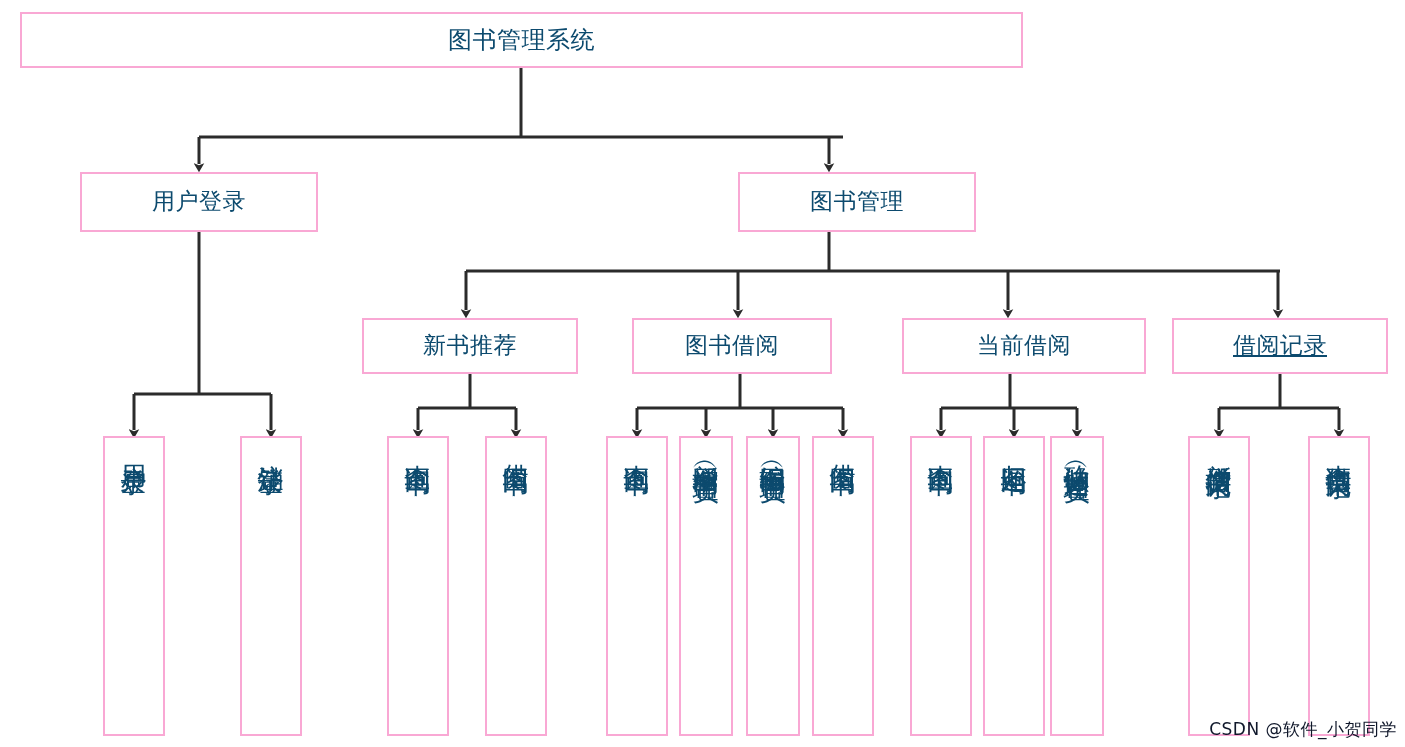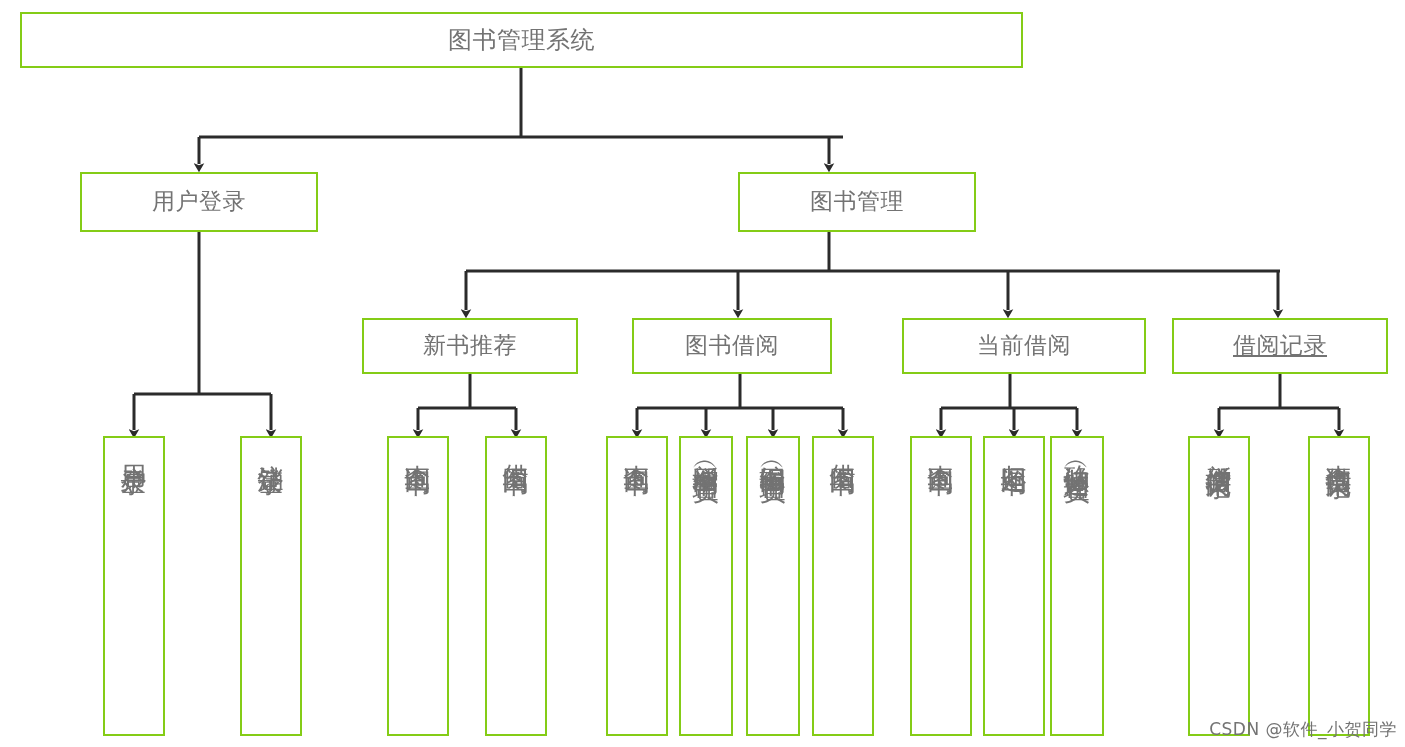--- a/index.html
+++ b/index.html
@@ -23,25 +23,25 @@
     left: 0;
     top: 0;
     width: 1405px;
     height: 747px;
     pointer-events: none;
   }
   .node {
     position: absolute;
     box-sizing: border-box;
     background: #ffffff;
-    border: 2px solid #84cc16;
+    border: 2px solid #f9a8d4;
     display: flex;
     align-items: center;
     justify-content: center;
-    color: #737373;
+    color: #0c4a6e;
     z-index: 2;
   }
   .node .label {
     display: block;
     text-align: center;
     line-height: 1.18;
     letter-spacing: 0.5px;
   }
   
   .node.h .label {
@@ -63,21 +63,21 @@
     font-size: 26px;
     line-height: 1.0;
     letter-spacing: 2px;
     white-space: nowrap;
   }
   #watermark {
     position: absolute;
     right: 8px;
     bottom: 6px;
     font-size: 17px;
-    color: #737373;
+    color: #0f172a;
     letter-spacing: 0.5px;
     z-index: 5;
     white-space: nowrap;
     font-family: "DejaVu Sans", "Liberation Sans", sans-serif;
   }
 </style>
 </head>
 <body>
 
 <div id="canvas">

